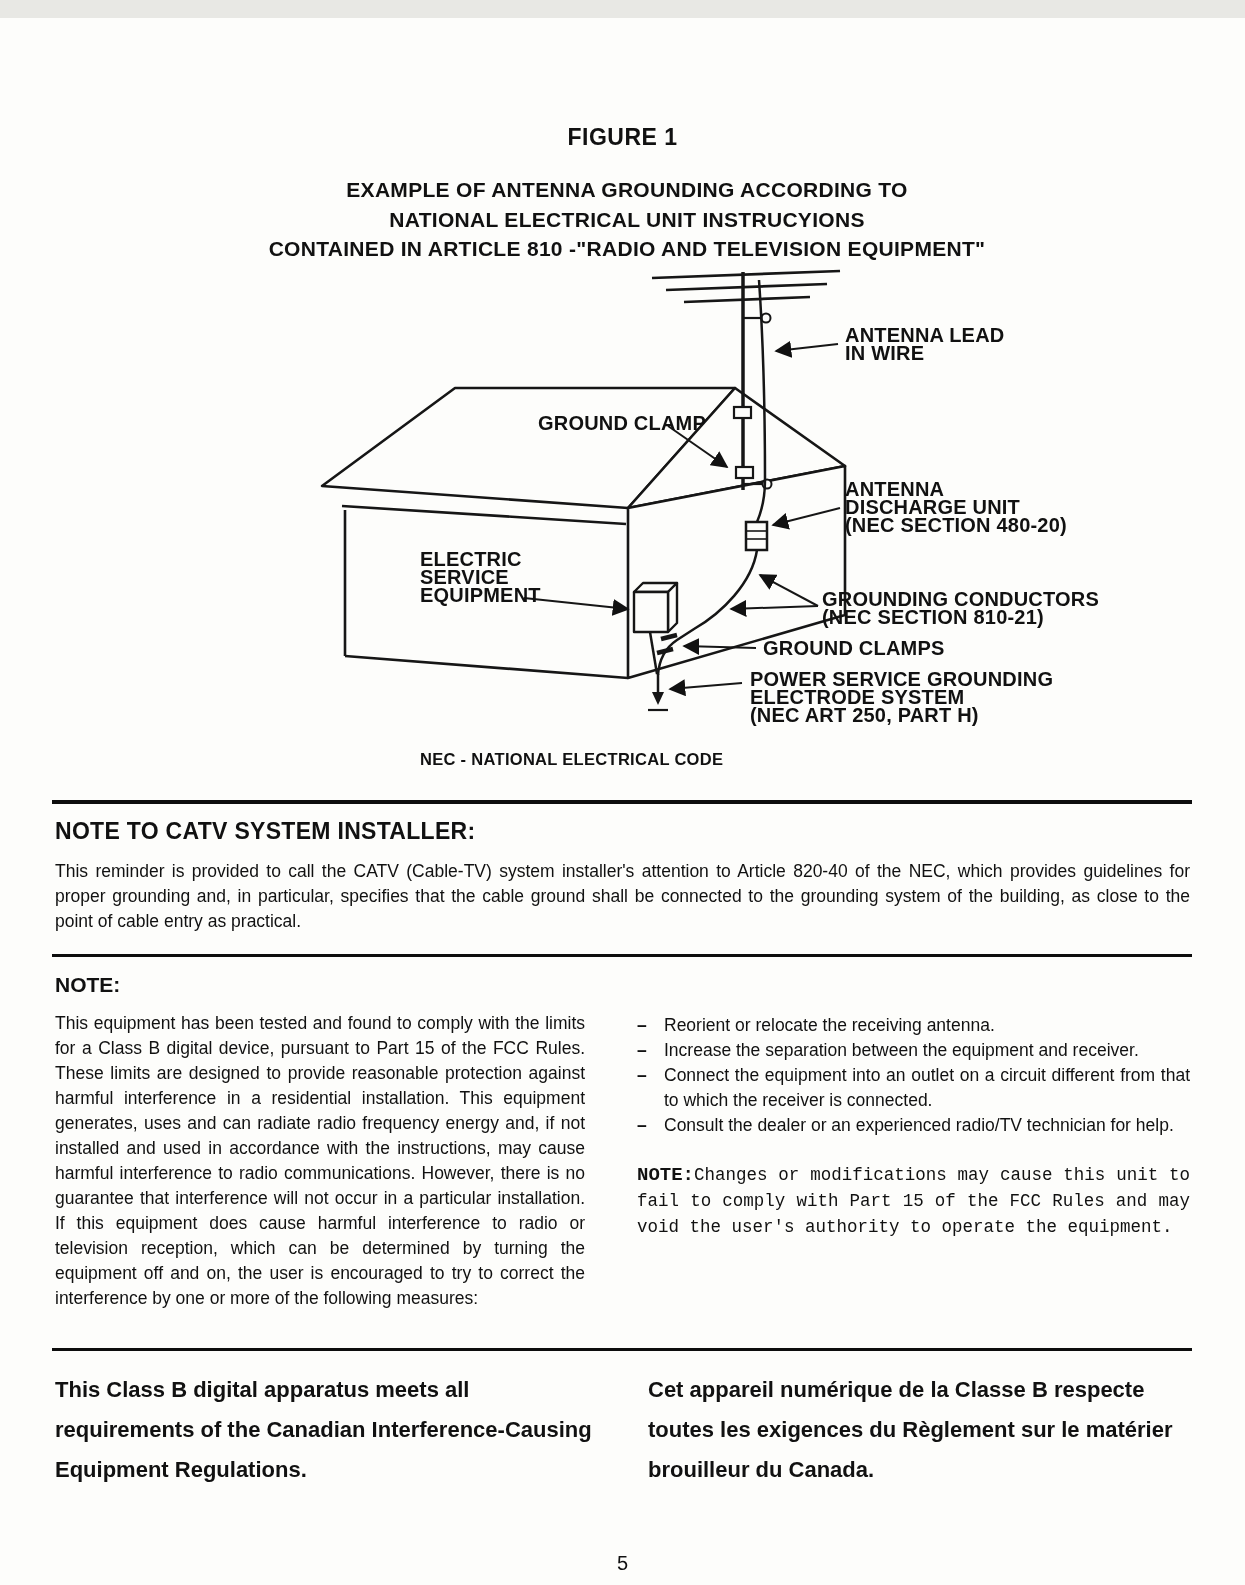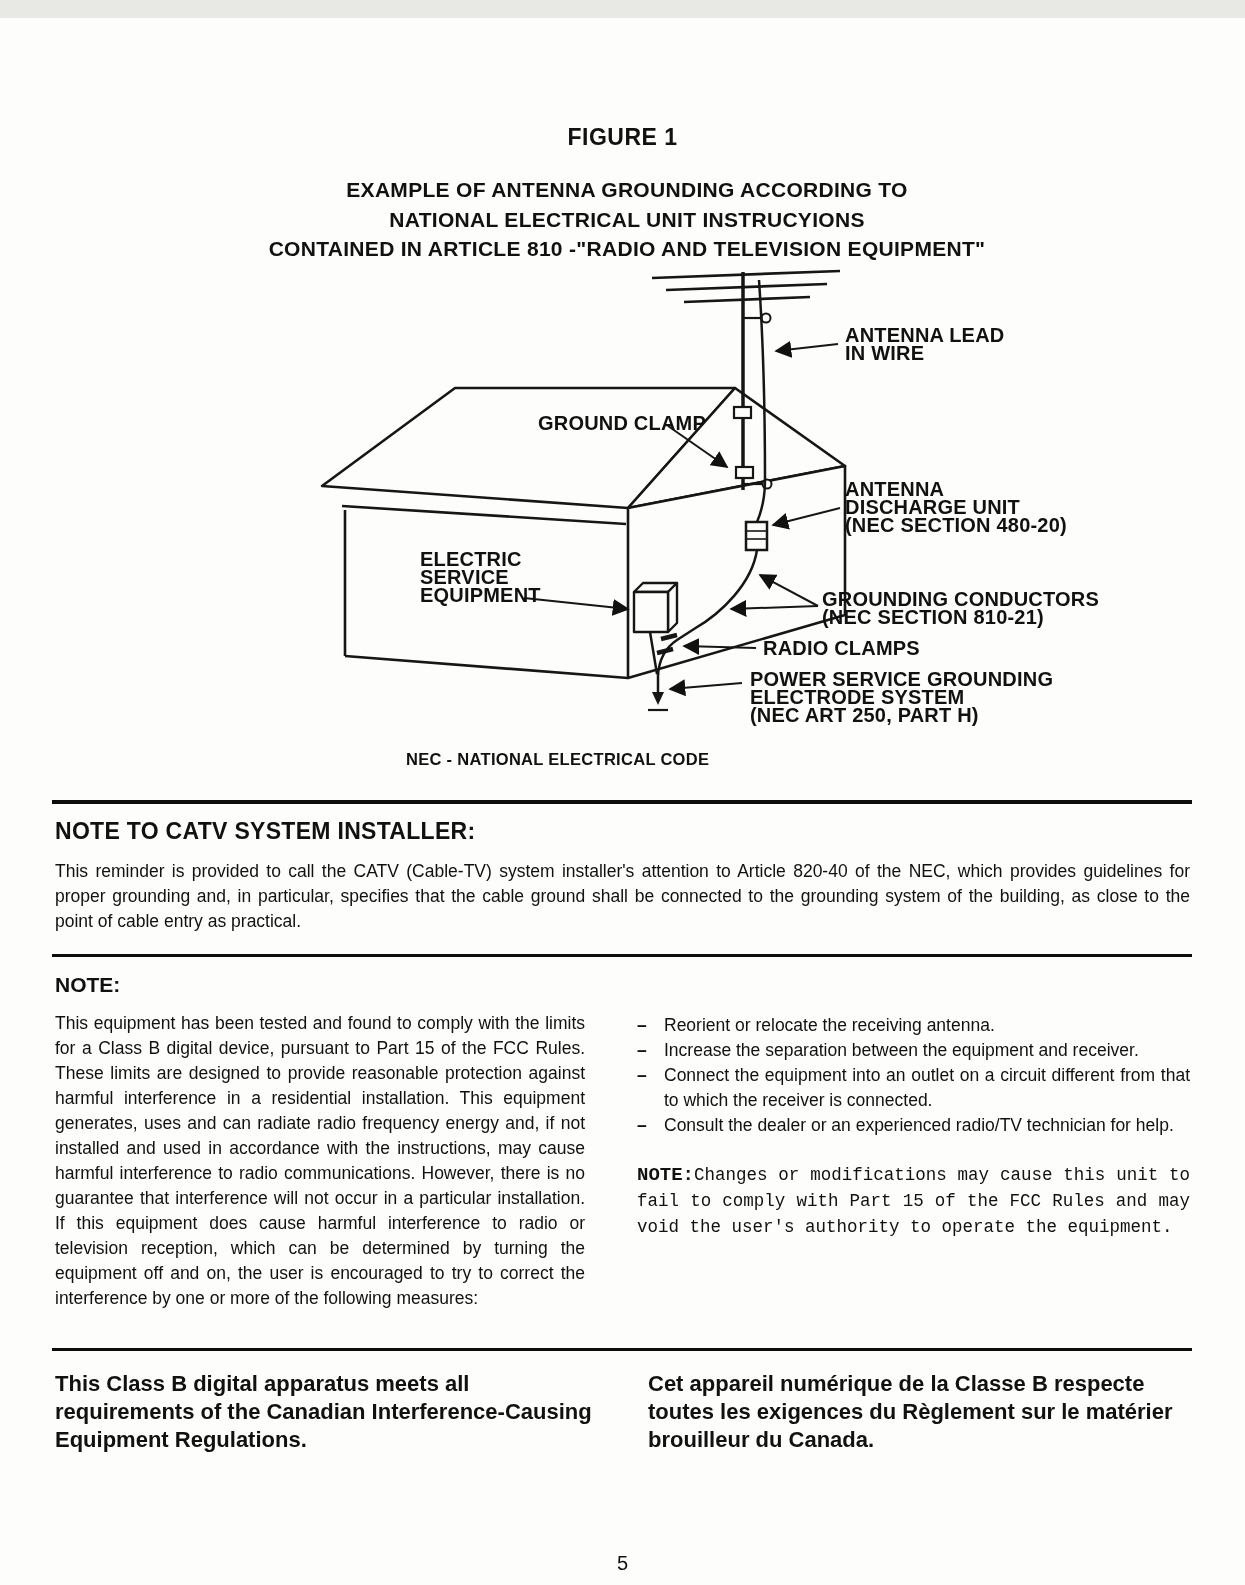--- a/index.html
+++ b/index.html
@@ -41,21 +41,21 @@
   .measures{list-style:none;margin:0;padding:0;}
   .measures li{
     position:relative;padding-left:27px;font-size:17.5px;line-height:25px;
     text-align:justify;
   }
   .measures li::before{content:"\2013";position:absolute;left:0;top:0;font-weight:bold;}
   .sub-note{margin-top:24px;font-size:17.5px;line-height:26px;text-align:justify;font-family:Liberation Mono, monospace;}
   .sub-note .nlabel{font-weight:bold;font-size:19px;}
   
   .canadian{position:absolute;top:1352px;left:55px;width:1135px;display:flex;gap:52px;}
-  .canadian .col{width:541px;font-size:22px;font-weight:bold;line-height:28px;}
+  .canadian .col{width:541px;font-size:22px;font-weight:bold;line-height:40px;}
   
   .page-number{position:absolute;top:1534px;left:0;width:100%;text-align:center;font-size:20px;}
 </style>
 </head>
 <body>
 
 <div class="page">
 
   <div class="figure-header">
     <div class="figure-title">FIGURE 1</div>
@@ -144,25 +144,25 @@
 IN WIRE</div>
     <div class="dlabel" style="left:538px;top:156px;">GROUND CLAMP</div>
     <div class="dlabel" style="left:845px;top:222px;">ANTENNA
 DISCHARGE UNIT
 (NEC SECTION 480-20)</div>
     <div class="dlabel" style="left:420px;top:292px;">ELECTRIC
 SERVICE
 EQUIPMENT</div>
     <div class="dlabel" style="left:822px;top:332px;">GROUNDING CONDUCTORS
 (NEC SECTION 810-21)</div>
-    <div class="dlabel" style="left:763px;top:381px;">RADIO CLAMPS</div>
+    <div class="dlabel" style="left:763px;top:381px;">GROUND CLAMPS</div>
     <div class="dlabel" style="left:750px;top:412px;">POWER SERVICE GROUNDING
 ELECTRODE SYSTEM
 (NEC ART 250, PART H)</div>
-    <div class="dcaption" style="left:406px;top:492px;">NEC - NATIONAL ELECTRICAL CODE</div>
+    <div class="dcaption" style="left:420px;top:492px;">NEC - NATIONAL ELECTRICAL CODE</div>
   </div>
 
   <div class="rule rule1"></div>
 
   <div class="catv">
     <h2>NOTE TO CATV SYSTEM INSTALLER:</h2>
     <p class="body-text">This reminder is provided to call the CATV (Cable-TV) system installer's attention to Article 820-40 of the NEC, which provides guidelines for proper grounding and, in particular, specifies that the cable ground shall be connected to the grounding system of the building, as close to the point of cable entry as practical.</p>
   </div>
 
   <div class="rule rule2"></div>

